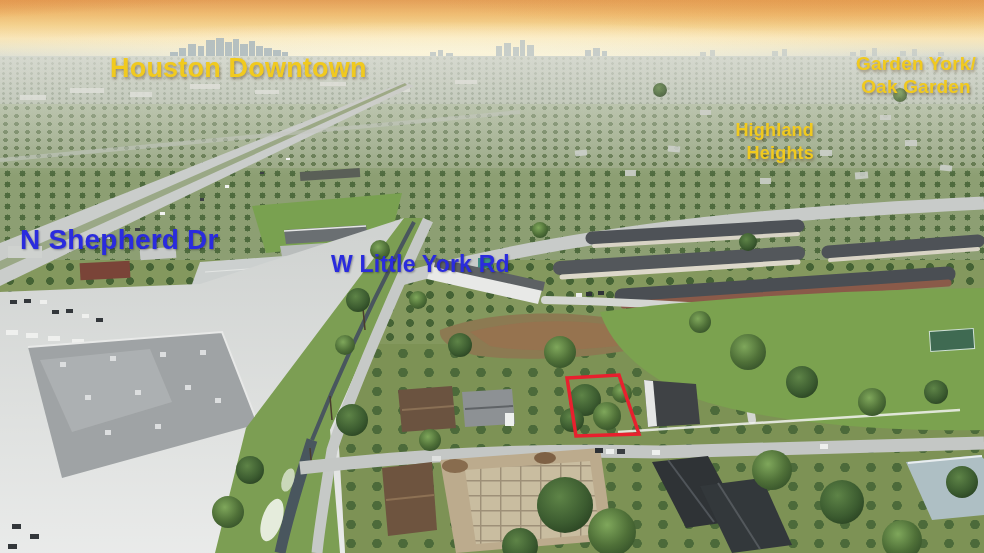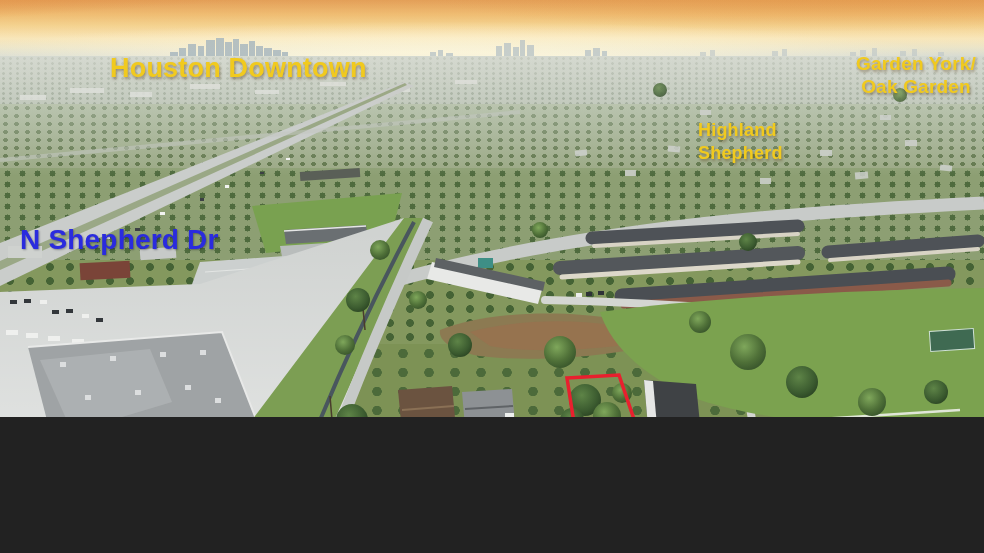--- a/index.html
+++ b/index.html
@@ -1,16 +1,16 @@
 <!DOCTYPE html>
 <html style="--neighborhood-label: #F1CA1E; --street-label: #2A2BDE; --parcel-outline: #E8202E;"><head>
 <meta charset="utf-8">
 <style>
   html,body{margin:0;padding:0;background:#222;}
-  #stage{position:relative;width:984px;height:417px;overflow:hidden;
+  #stage{position:relative;width:984px;height:553px;overflow:hidden;
          font-family:"Liberation Sans","DejaVu Sans",sans-serif;}
   
   .sky{position:absolute;left:0;top:0;width:984px;height:60px;
     background:
       linear-gradient(176deg, rgba(224,138,62,.40) 2%, rgba(255,255,255,0) 14%),
       radial-gradient(90% 120% at 45% 108%, rgba(255,250,225,.85) 18%, rgba(255,250,225,0) 60%),
       radial-gradient(60% 90% at 85% -10%, rgba(226,148,66,.55), rgba(226,148,66,0) 70%),
       linear-gradient(180deg,#e09a52 0%,#eebb70 24%,#f3d28f 42%,#f8e8bd 64%,#e9e6cd 80%,#ccd7da 100%);}
   .sky svg{position:absolute;bottom:0;left:0;}
   
@@ -30,21 +30,21 @@
   .scene{position:absolute;left:0;top:0;}
   
   .tint{position:absolute;inset:0;pointer-events:none;
       background:linear-gradient(180deg,rgba(255,205,140,.10),rgba(255,255,255,0) 28%);}
   
   .lbl{position:absolute;font-weight:800;white-space:nowrap;letter-spacing:.2px;}
   .yellow{color:var(--neighborhood-label,#f1ca1e);text-shadow:1px 2px 3px rgba(80,50,10,.45);}
   .blue{color:var(--street-label,#2a2bde);text-shadow:1px 1px 2px rgba(0,0,30,.35);}
   .lbl-downtown{left:110px;top:53px;font-size:27px;}
   .lbl-garden{top:52px;right:2px;width:132px;text-align:center;font-size:19px;line-height:23px;}
-  .lbl-highland{left:698px;top:119px;width:116px;text-align:left;font-size:18px;line-height:23px;}
+  .lbl-highland{left:698px;top:119px;width:116px;text-align:right;font-size:18px;line-height:23px;}
   .lbl-shepherd{left:20px;top:224px;font-size:28px;}
   .lbl-littleyork{left:331px;top:251px;font-size:23px;}
   .parcel{stroke:var(--parcel-outline,#e8202e);}
 </style>
 </head>
 <body>
 
 <div id="stage">
 
   <div class="sky">
@@ -354,16 +354,17 @@
 
   <div class="tint"></div>
 
   <div class="lbl yellow lbl-downtown">Houston Downtown</div>
   <div class="lbl yellow lbl-garden">
     <span style="display:block">Garden York/</span>
     <span style="display:block">Oak Garden</span>
   </div>
   <div class="lbl yellow lbl-highland">
     <span style="display:block">Highland</span>
-    <span style="display:block">Shepherd</span>
+    <span style="display:block">Heights</span>
   </div>
   <div class="lbl blue lbl-shepherd">N Shepherd Dr</div>
+  <div class="lbl blue lbl-littleyork">W Little York Rd</div>
 </div>
 
 </body></html>

